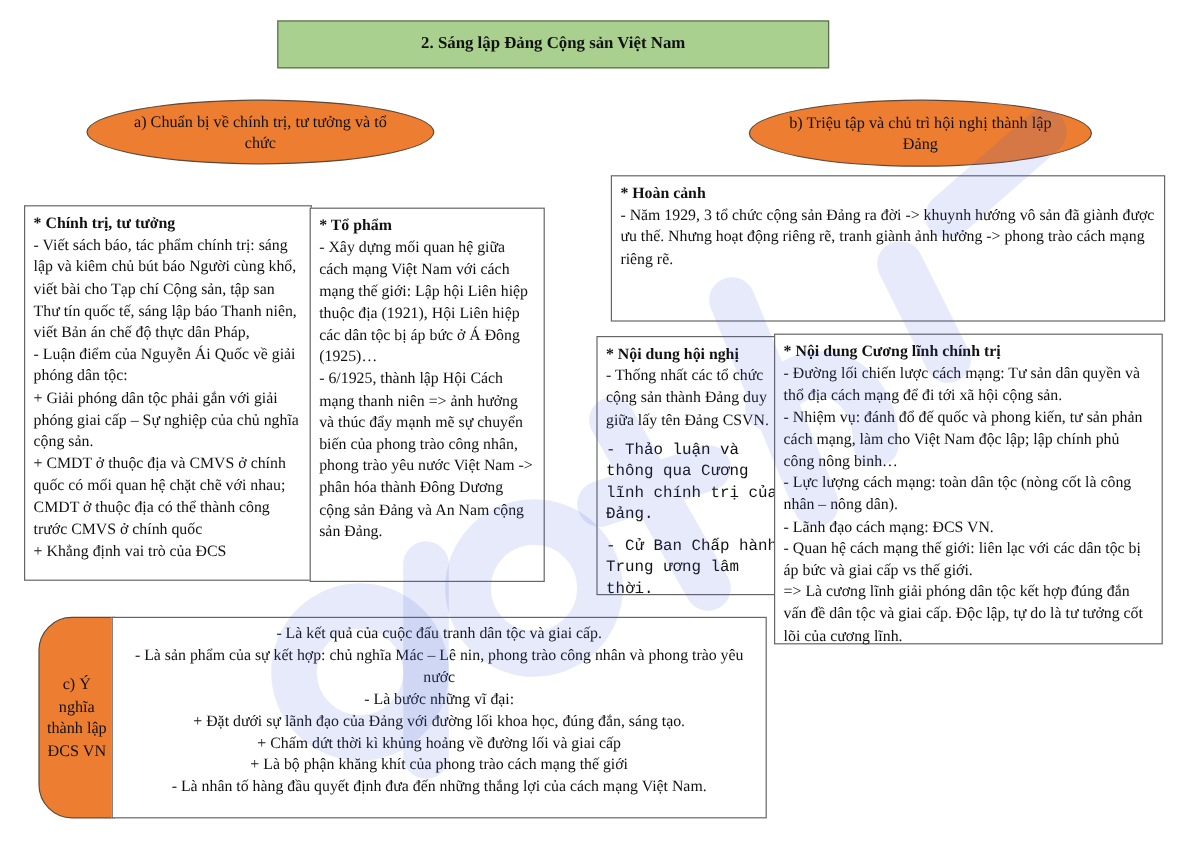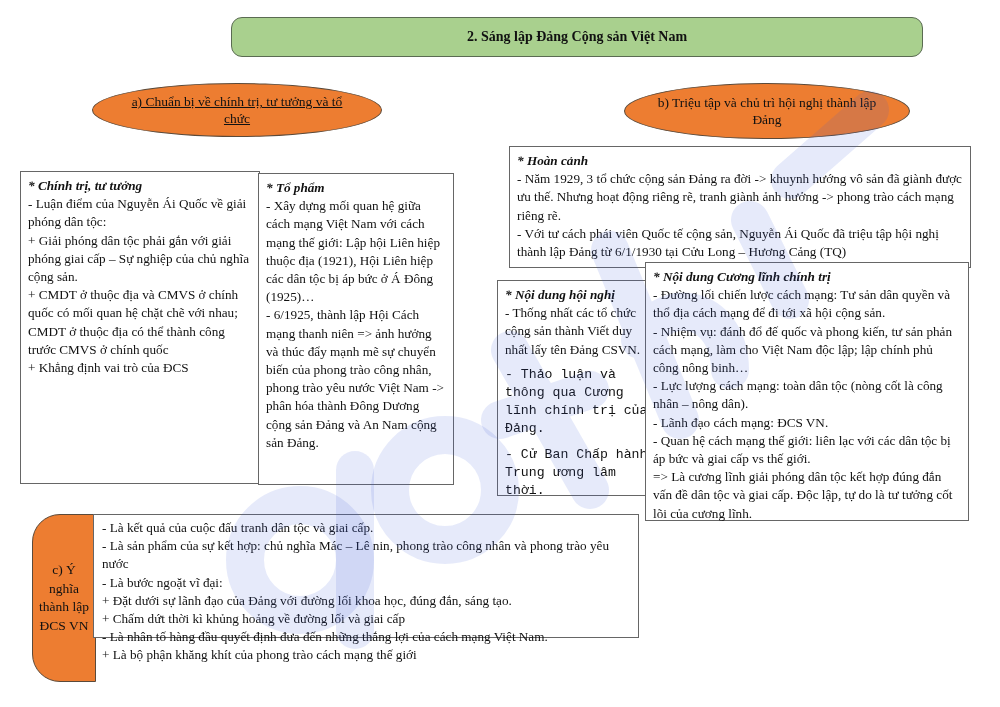--- a/index.html
+++ b/index.html
@@ -4,45 +4,45 @@
 <style>
   html, body { margin: 0; padding: 0; }
   body {
     width: 1000px; height: 707px; position: relative; overflow: hidden;
     background: #ffffff;
     font-family: "Liberation Serif", "DejaVu Serif", serif;
     color: #111;
   }
   .abs { position: absolute; box-sizing: border-box; }
   .title {
-    left: 231px; top: 17px; width: 692px; height: 40px;
-    background: #a9d08e; border: 1.5px solid #5a6b52; border-radius: 11px;
+    left: 231px; top: 17px; width: 460px; height: 40px;
+    background: #a9d08e; border: 1.5px solid #5a6b52; border-radius: 0;
     display: flex; align-items: center; justify-content: center;
     font-weight: bold; font-size: 14px;
   }
   .oval {
     background: #ed7d31; border: 1.5px solid #5b4a3a; border-radius: 50%;
     display: flex; align-items: center; justify-content: center;
     text-align: center; font-size: 13.5px; line-height: 17px; padding: 0 30px;
   }
-  .oval-a { left: 92px; top: 83px; width: 290px; height: 54px; text-decoration: underline; }
+  .oval-a { left: 72px; top: 83px; width: 290px; height: 54px; }
   .oval-b { left: 624px; top: 83px; width: 286px; height: 56px; }
   .box {
     background: #fff; border: 1.2px solid #666;
     font-size: 13.2px; line-height: 18.2px; padding: 5px 7px;
   }
-  .box .hd { font-weight: bold; font-style: italic; }
+  .box .hd { font-weight: bold; }
   .box p { margin: 0; }
   .box .gap { margin-top: 7px; font-family: Liberation Mono, monospace; }
   .box-chinhtri { left: 20px; top: 171px; width: 240px; height: 313px; }
   .box-tochuc   { left: 258px; top: 173px; width: 196px; height: 312px; }
   .box-hoancanh { left: 509px; top: 146px; width: 462px; height: 122px; }
   .box-noidung  { left: 497px; top: 280px; width: 163px; height: 216px; }
-  .box-cuonglinh{ left: 645px; top: 262px; width: 324px; height: 259px; }
-  .box-ynghia   { left: 93px; top: 514px; width: 546px; height: 124px; padding: 4px 8px; }
+  .box-cuonglinh{ left: 645px; top: 278px; width: 324px; height: 259px; }
+  .box-ynghia   { left: 93px; top: 514px; width: 546px; height: 168px; padding: 4px 8px; text-align: center; }
   .tab-c {
     left: 32px; top: 514px; width: 64px; height: 168px;
     background: #ed7d31; border: 1.5px solid #5b4a3a;
     border-radius: 28px 0 0 28px;
     display: flex; align-items: center; justify-content: flex-start;
     text-align: center; font-size: 13.5px; line-height: 18.5px; padding: 0 4px;
   }
   .watermark {
     left: 210px; top: 90px; width: 760px; height: 600px;
     pointer-events: none; z-index: 5;
@@ -57,66 +57,66 @@
 
 <div class="abs oval oval-a">
   <span>a) Chuẩn bị về chính trị, tư tưởng và tổ chức</span>
 </div>
 <div class="abs oval oval-b">
   <span>b) Triệu tập và chủ trì hội nghị thành lập Đảng</span>
 </div>
 
 <div class="abs box box-chinhtri">
   <p class="hd">* Chính trị, tư tưởng</p>
+  <p>- Viết sách báo, tác phẩm chính trị: sáng lập và kiêm chủ bút báo Người cùng khổ, viết bài cho Tạp chí Cộng sản, tập san Thư tín quốc tế, sáng lập báo Thanh niên, viết Bản án chế độ thực dân Pháp,</p>
   <p>- Luận điểm của Nguyễn Ái Quốc về giải phóng dân tộc:</p>
   <p>+ Giải phóng dân tộc phải gắn với giải phóng giai cấp – Sự nghiệp của chủ nghĩa cộng sản.</p>
   <p>+ CMDT ở thuộc địa và CMVS ở chính quốc có mối quan hệ chặt chẽ với nhau; CMDT ở thuộc địa có thể thành công trước CMVS ở chính quốc</p>
   <p>+ Khẳng định vai trò của ĐCS</p>
 </div>
 
 <div class="abs box box-tochuc">
   <p class="hd">* Tổ phẩm</p>
   <p>- Xây dựng mối quan hệ giữa cách mạng Việt Nam với cách mạng thế giới: Lập hội Liên hiệp thuộc địa (1921), Hội Liên hiệp các dân tộc bị áp bức ở Á Đông (1925)…</p>
   <p>- 6/1925, thành lập Hội Cách mạng thanh niên =&gt; ảnh hưởng và thúc đẩy mạnh mẽ sự chuyển biến của phong trào công nhân, phong trào yêu nước Việt Nam -&gt; phân hóa thành Đông Dương cộng sản Đảng và An Nam cộng sản Đảng.</p>
 </div>
 
 <div class="abs box box-hoancanh">
   <p class="hd">* Hoàn cảnh</p>
   <p>- Năm 1929, 3 tổ chức cộng sản Đảng ra đời -&gt; khuynh hướng vô sản đã giành được ưu thế. Nhưng hoạt động riêng rẽ, tranh giành ảnh hưởng -&gt; phong trào cách mạng riêng rẽ.</p>
-  <p>- Với tư cách phái viên Quốc tế cộng sản, Nguyễn Ái Quốc đã triệu tập hội nghị thành lập Đảng từ 6/1/1930 tại Cửu Long – Hương Cảng (TQ)</p>
 </div>
 
 <div class="abs box box-noidung">
   <p class="hd">* Nội dung hội nghị</p>
-  <p>- Thống nhất các tổ chức cộng sản thành Viết duy nhất lấy tên Đảng CSVN.</p>
+  <p>- Thống nhất các tổ chức cộng sản thành Đảng duy giữa lấy tên Đảng CSVN.</p>
   <p class="gap">- Thảo luận và thông qua Cương lĩnh chính trị của Đảng.</p>
   <p class="gap">- Cử Ban Chấp hành Trung ương lâm thời.</p>
 </div>
 
 <div class="abs box box-cuonglinh">
   <p class="hd">* Nội dung Cương lĩnh chính trị</p>
   <p>- Đường lối chiến lược cách mạng: Tư sản dân quyền và thổ địa cách mạng để đi tới xã hội cộng sản.</p>
   <p>- Nhiệm vụ: đánh đổ đế quốc và phong kiến, tư sản phản cách mạng, làm cho Việt Nam độc lập; lập chính phủ công nông binh…</p>
   <p>- Lực lượng cách mạng: toàn dân tộc (nòng cốt là công nhân – nông dân).</p>
   <p>- Lãnh đạo cách mạng: ĐCS VN.</p>
   <p>- Quan hệ cách mạng thế giới: liên lạc với các dân tộc bị áp bức và giai cấp vs thế giới.</p>
   <p>=&gt; Là cương lĩnh giải phóng dân tộc kết hợp đúng đắn vấn đề dân tộc và giai cấp. Độc lập, tự do là tư tưởng cốt lõi của cương lĩnh.</p>
 </div>
 
 <div class="abs tab-c">
   <span>c) Ý nghĩa thành lập ĐCS VN</span>
 </div>
 <div class="abs box box-ynghia">
   <p>- Là kết quả của cuộc đấu tranh dân tộc và giai cấp.</p>
   <p>- Là sản phẩm của sự kết hợp: chủ nghĩa Mác – Lê nin, phong trào công nhân và phong trào yêu nước</p>
-  <p>- Là bước ngoặt vĩ đại:</p>
+  <p>- Là bước những vĩ đại:</p>
   <p>+ Đặt dưới sự lãnh đạo của Đảng với đường lối khoa học, đúng đắn, sáng tạo.</p>
   <p>+ Chấm dứt thời kì khủng hoảng về đường lối và giai cấp</p>
+  <p>+ Là bộ phận khăng khít của phong trào cách mạng thế giới</p>
   <p>- Là nhân tố hàng đầu quyết định đưa đến những thắng lợi của cách mạng Việt Nam.</p>
-  <p>+ Là bộ phận khăng khít của phong trào cách mạng thế giới</p>
 </div>
 
 <svg class="abs watermark" viewBox="0 0 760 600">
   <g fill="none" stroke="#3a5bd9" stroke-opacity="0.13" stroke-width="38" stroke-linecap="round">
     <circle cx="90" cy="470" r="55"></circle>
     <path d="M145 380 L145 540"></path>
     <circle cx="235" cy="400" r="55"></circle>
     <path d="M300 260 L380 400 M290 330 L380 300"></path>
     <path d="M400 160 L470 330 M430 250 C460 200 520 220 520 280"></path>
     <path d="M540 130 L580 210"></path>

